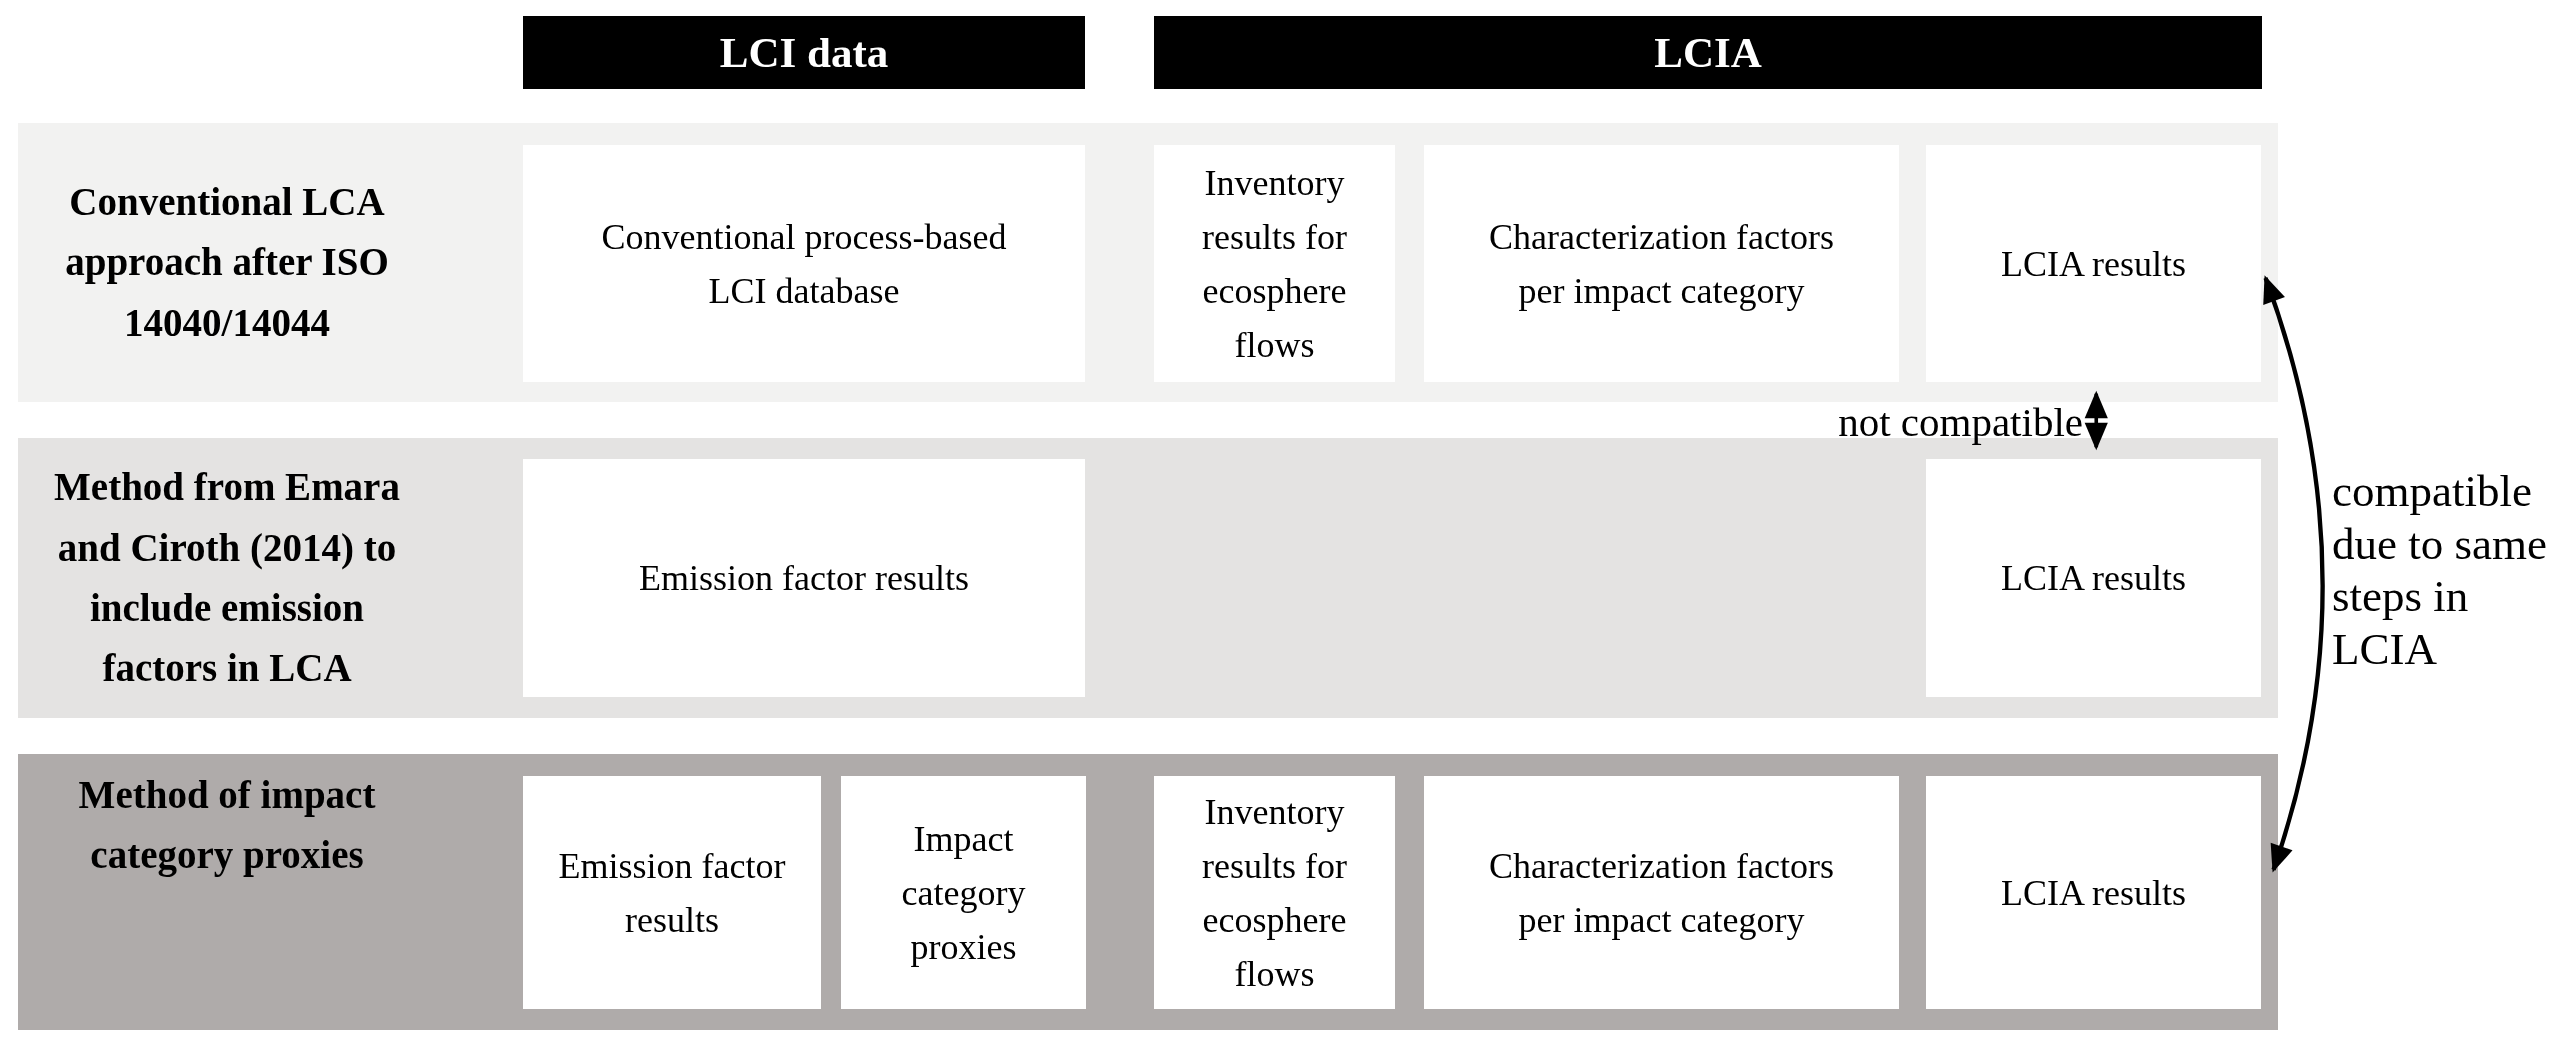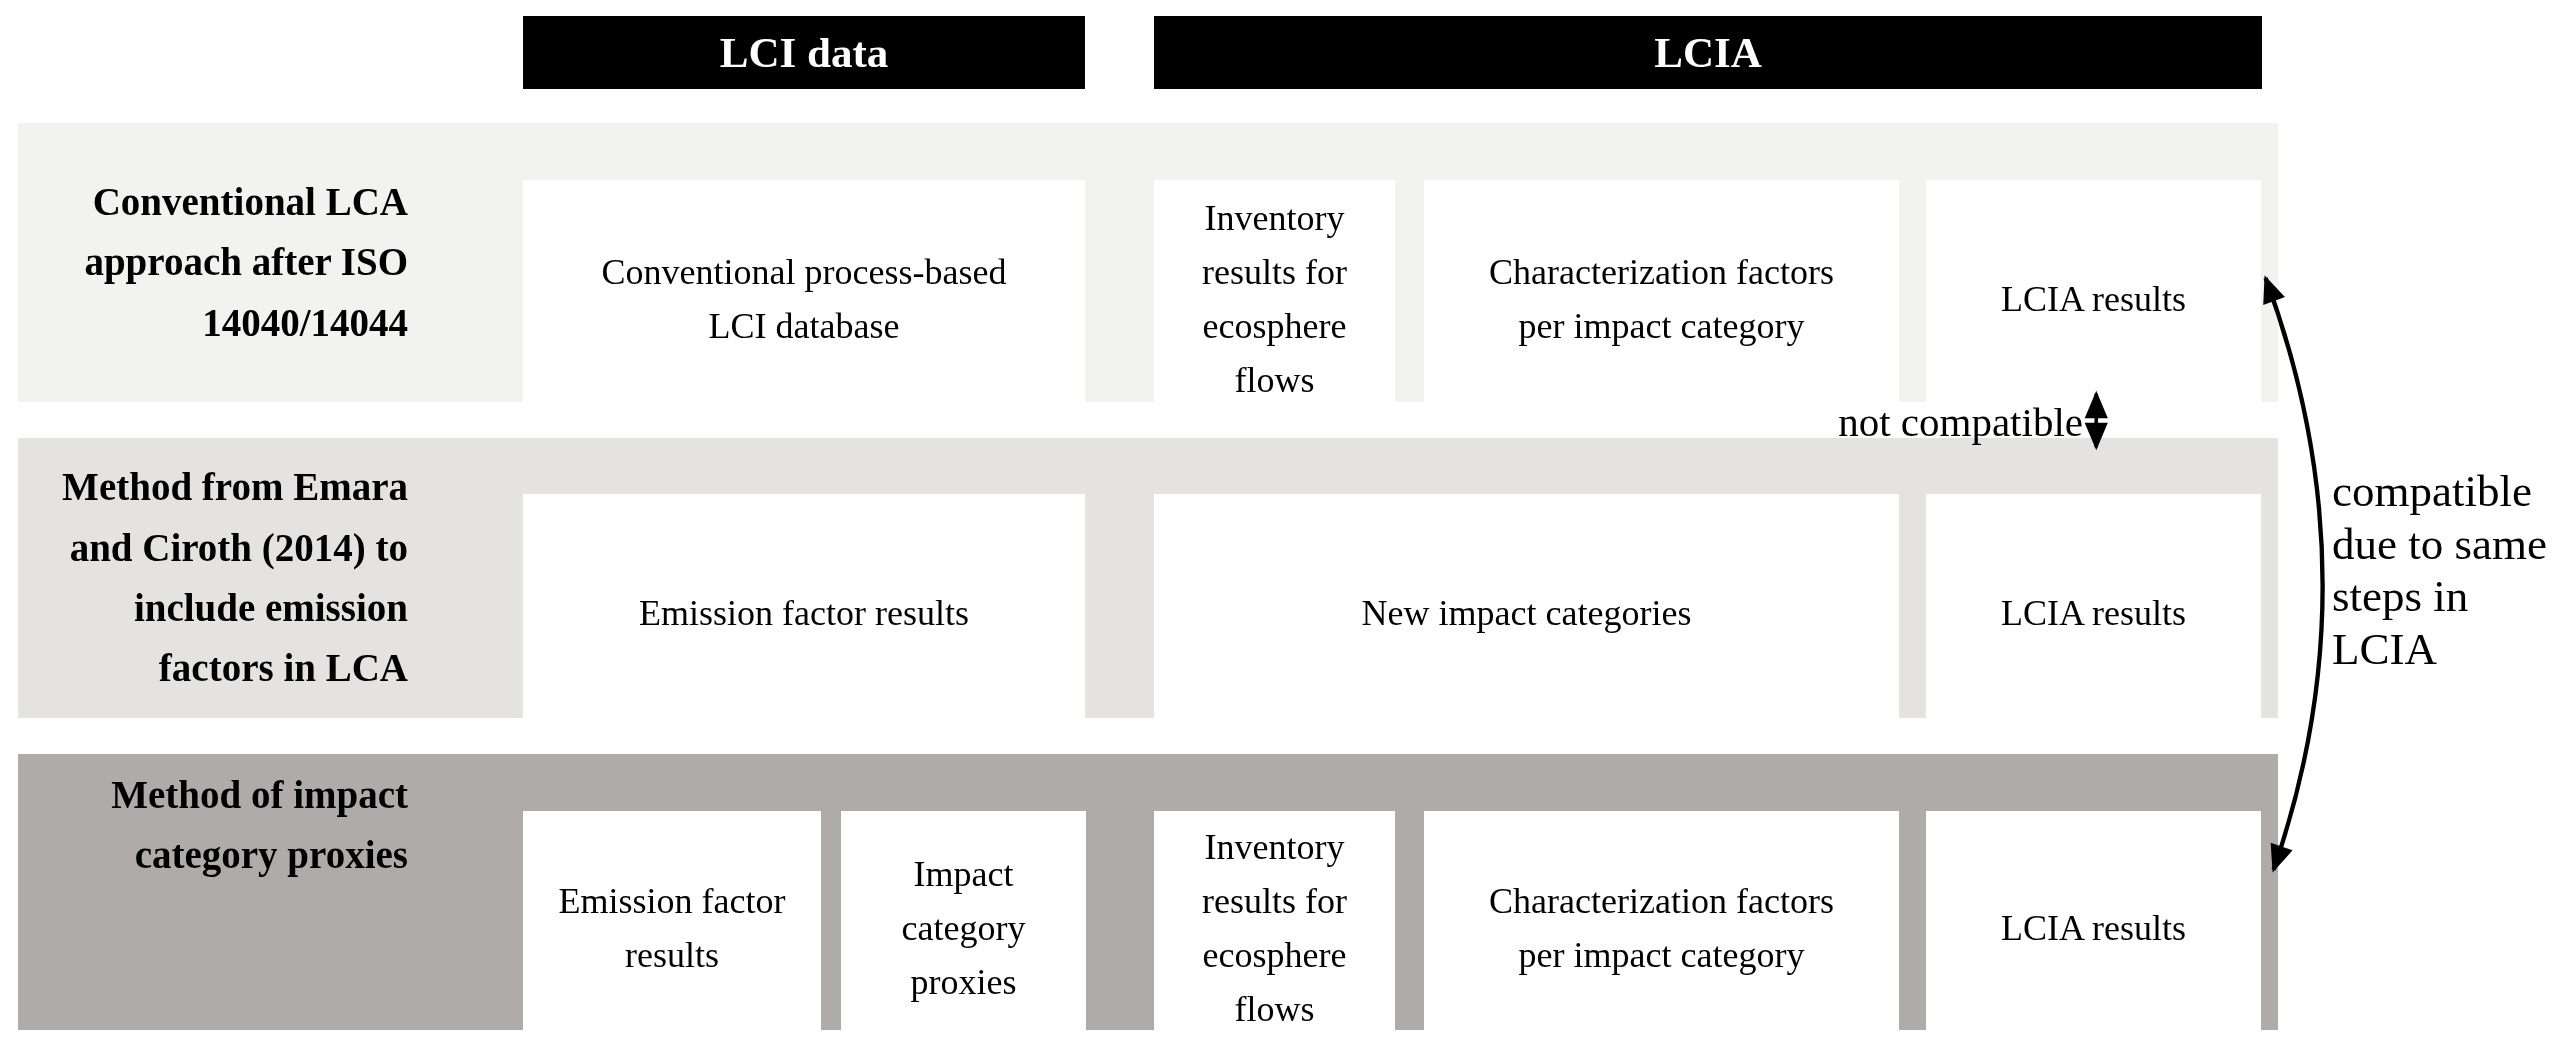--- a/index.html
+++ b/index.html
@@ -34,33 +34,33 @@
   
   .rowbg{position:absolute;left:18px;width:2260px;}
   #row1{top:123px;height:279px;background:var(--row1-bg);}
   #row2{top:438px;height:280px;background:var(--row2-bg);}
   #row3{top:754px;height:276px;background:var(--row3-bg);}
   
   .rowlabel{
     position:absolute;left:46px;width:362px;
     font-weight:bold;font-size:39px;line-height:1.55;
     display:flex;align-items:center;
-    text-align:right;
+    text-align:center;
   }
   #lbl1{top:123px;height:279px;}
   #lbl2{top:438px;height:280px;}
   #lbl3{top:719px;height:212px;}
   
   .box{
     position:absolute;
     background:var(--box-bg);
     font-size:36px;line-height:1.5;
     display:flex;align-items:center;justify-content:center;
     text-align:center;
-    padding:0 11.6px;box-sizing:border-box;margin-top:35px;
+    padding:0 11.6px;box-sizing:border-box;
   }
   .r1{top:145px;height:237px;}
   .r2{top:459px;height:238px;}
   .r3{top:776px;height:233px;}
   #r1a{left:523px;width:562px;padding:12px 78px;}
   #r1b{left:1154px;width:241px;}
   #r1c{left:1424px;width:475px;padding:0 43px;}
   #r1d{left:1926px;width:335px;}
   #r2a{left:523px;width:562px;}
   #r2bc{left:1154px;width:745px;}
@@ -104,21 +104,20 @@
   <div class="rowlabel" id="lbl1">Conventional LCA approach after ISO 14040/14044</div>
   <div class="rowlabel" id="lbl2">Method from Emara and Ciroth (2014) to include emission factors in LCA</div>
   <div class="rowlabel" id="lbl3">Method of impact category proxies</div>
 
   <div class="box r1" id="r1a">Conventional process-based LCI database</div>
   <div class="box r1" id="r1b">Inventory results for ecosphere flows</div>
   <div class="box r1" id="r1c">Characterization factors per impact category</div>
   <div class="box r1" id="r1d">LCIA results</div>
 
   <div class="box r2" id="r2a">Emission factor results</div>
-  <div class="box r2" id="r2bc">New impact categories</div>
   <div class="box r2" id="r2d">LCIA results</div>
 
   <div class="box r3" id="r3a1">Emission factor results</div>
   <div class="box r3" id="r3a2">Impact category proxies</div>
   <div class="box r3" id="r3b">Inventory results for ecosphere flows</div>
   <div class="box r3" id="r3c">Characterization factors per impact category</div>
   <div class="box r3" id="r3d">LCIA results</div>
 
   <svg class="overlay" viewBox="0 0 3560 1444" xmlns="http://www.w3.org/2000/svg">
     <defs>

